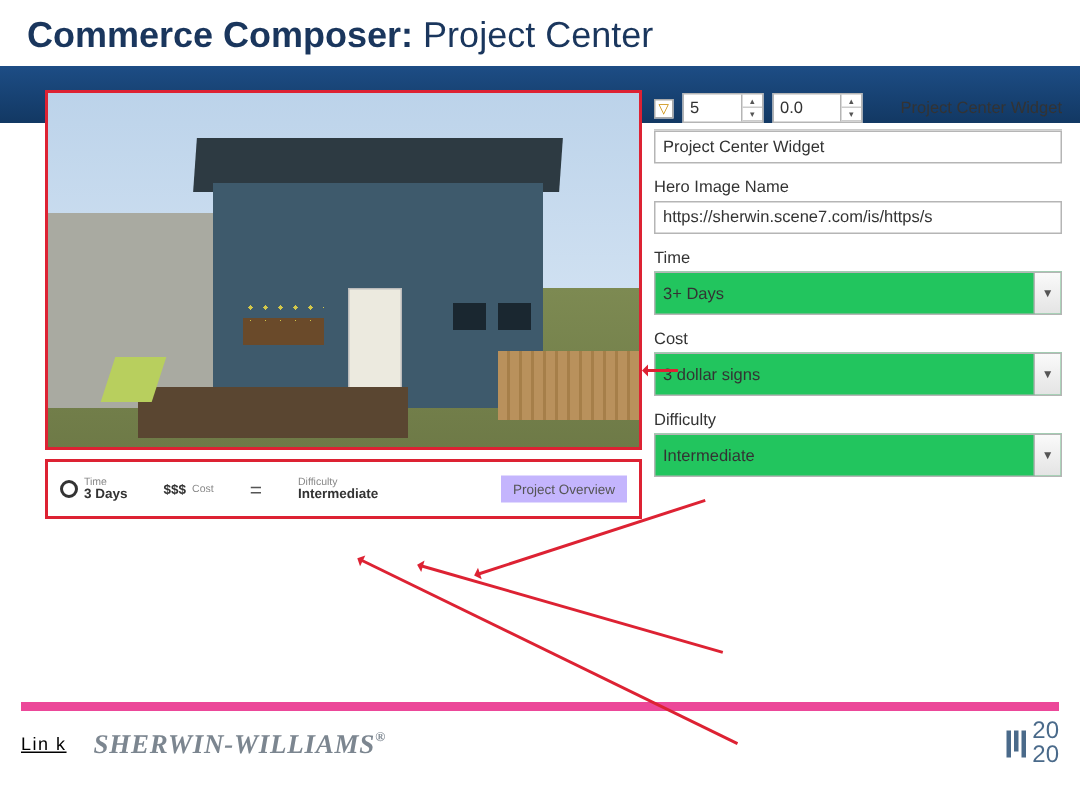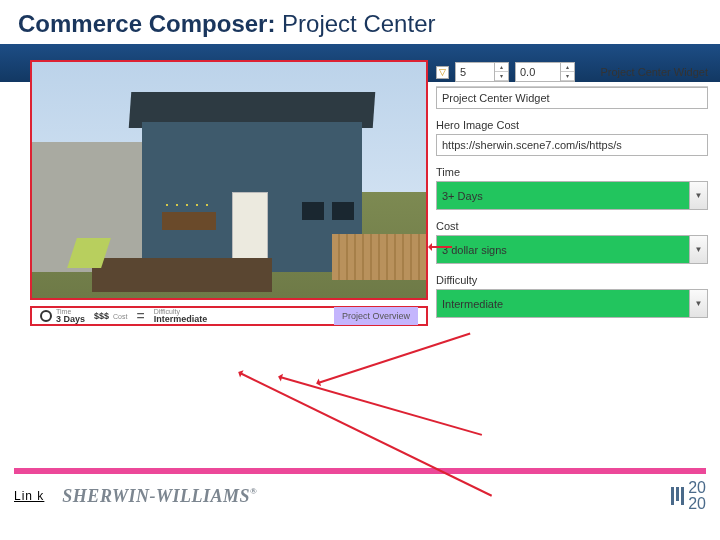--- a/index.html
+++ b/index.html
@@ -88,29 +88,29 @@
     position:absolute; left:130px; top:150px; width:54px; height:18px;
     background:#6a4a2a;
   }
   .flowers {
     position:absolute; left:130px; top:138px; width:54px; height:14px;
     background: radial-gradient(circle,#d4c84a 20%, transparent 21%) 0 0/10px 10px;
   }
   .metrics {
     margin-top: 6px;
     width: 398px;
-    height: 20px;
+    height: 40px;
     background:#fff;
     border: 2px solid #d23;
     display:flex;
     align-items:center;
     padding: 0 8px;
     font-size: 9px;
     color:#444;
-    gap: 9px;
+    gap: 24px;
   }
   .metric { display:flex; align-items:center; gap:4px; }
   .metric .lbl { font-size:7px; color:#888; line-height:1; }
   .metric .val { font-size:9px; font-weight:600; color:#333; }
   .stack { display:flex; flex-direction:column; line-height:1.1; }
   .clock-ico {
     width:12px;height:12px;border:2px solid #333;border-radius:50%;
     position:relative;
   }
   .eq { font-size:14px; color:#555; }
@@ -315,21 +315,21 @@
       </div>
       <span class="top-label">Project Center Widget</span>
     </div>
 
 
     <div class="field">
       <div class="txt">Project Center Widget</div>
     </div>
 
     <div class="field">
-      <div class="field-label">Hero Image Cost</div>
+      <div class="field-label">Hero Image Name</div>
       <div class="txt">https://sherwin.scene7.com/is/https/s</div>
     </div>
 
     <div class="field">
       <div class="field-label">Time</div>
       <div class="sel">
         <span>3+ Days</span>
         <div class="dd">▼</div>
       </div>
     </div>

